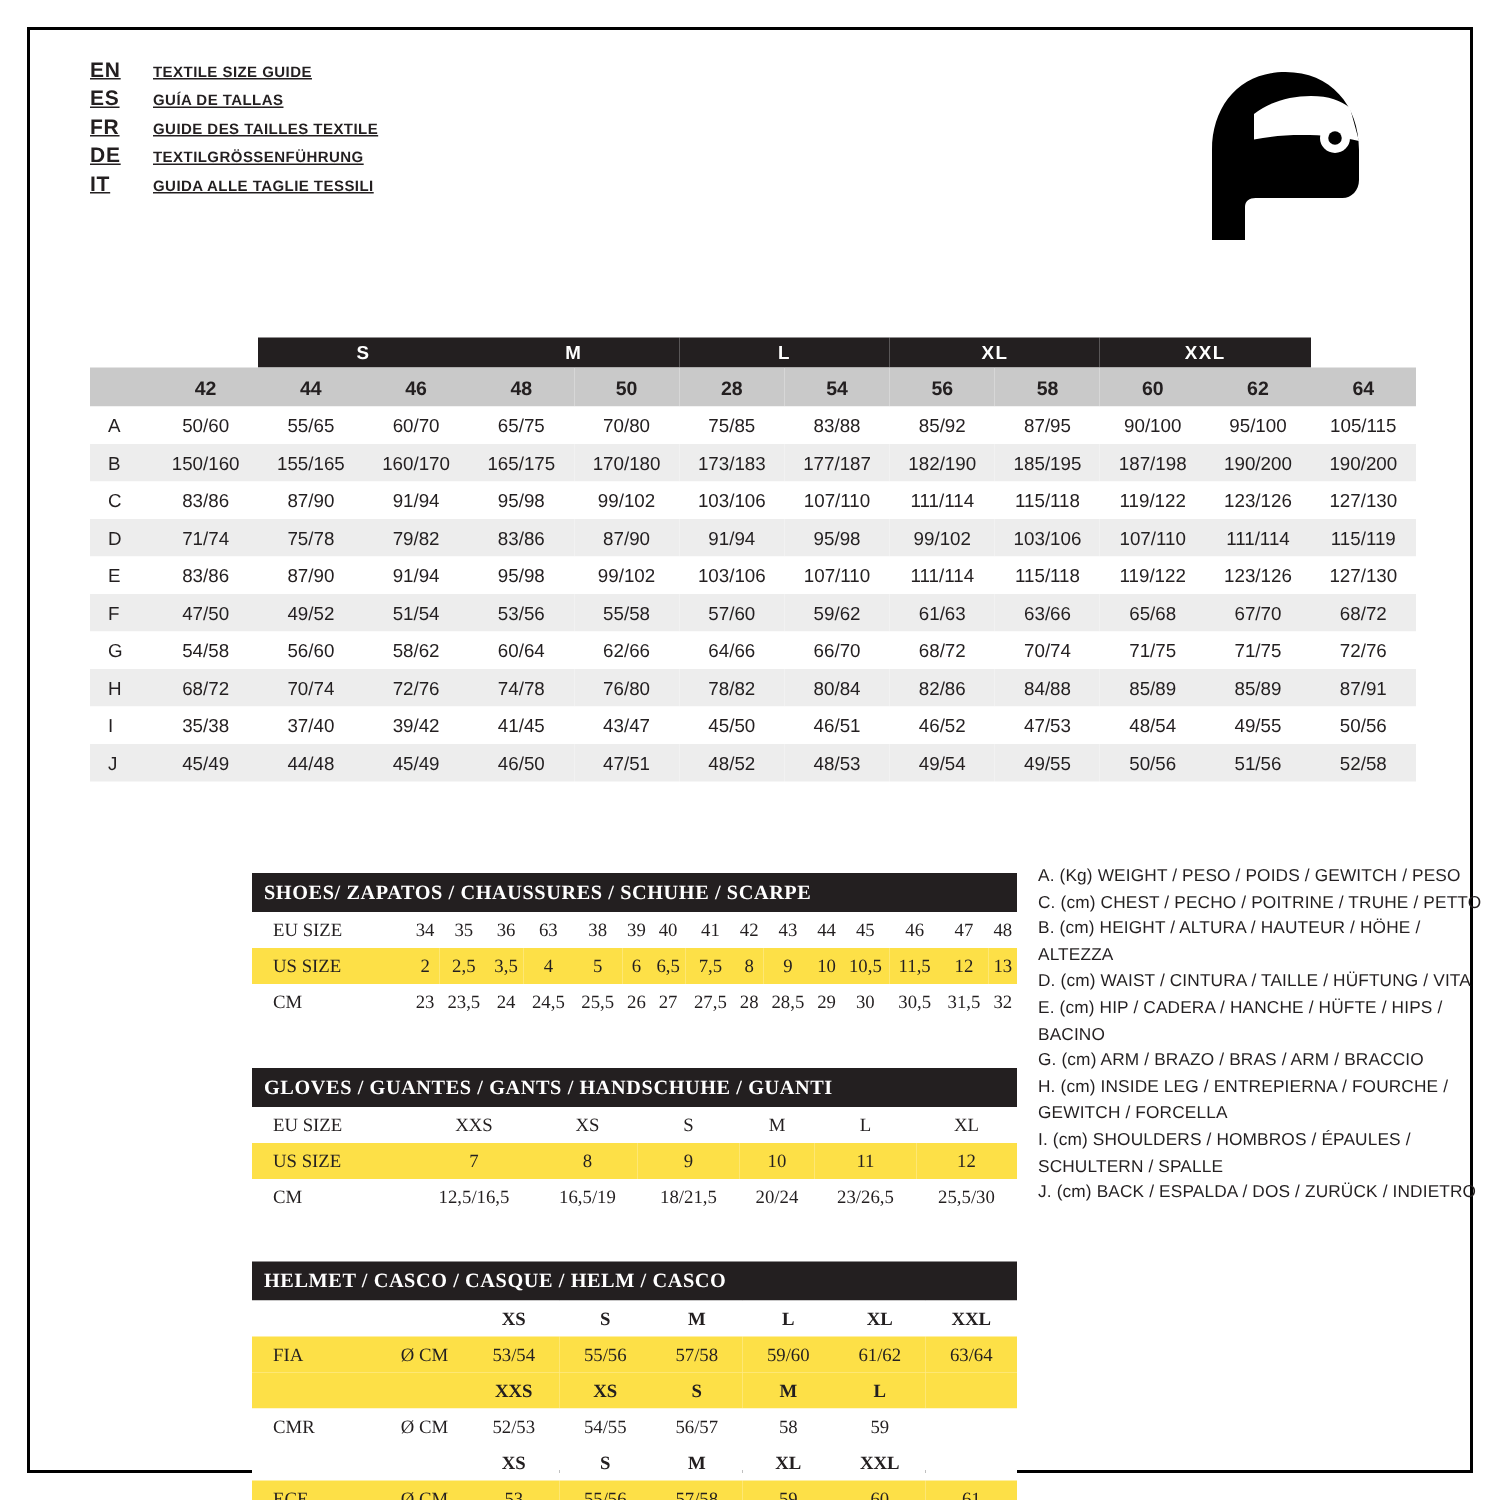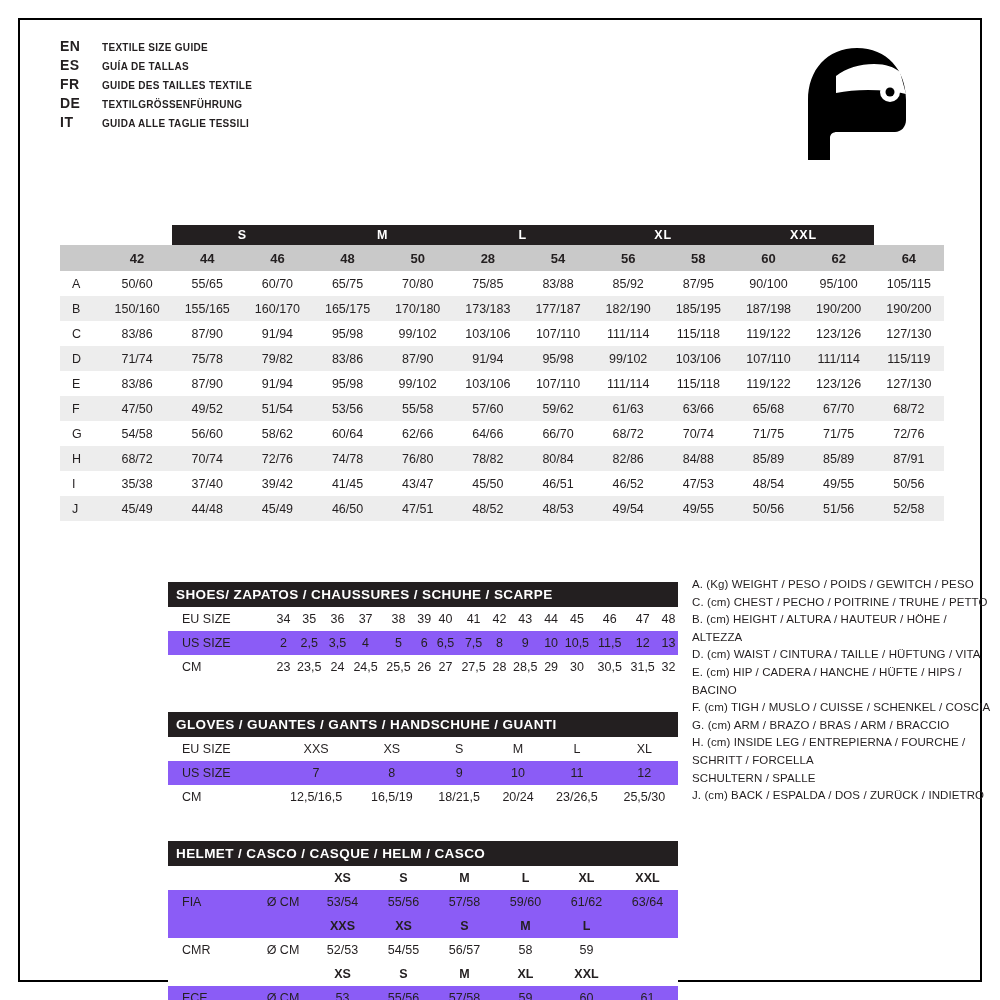--- a/index.html
+++ b/index.html
@@ -9,42 +9,42 @@
     font-family:"Liberation Sans", sans-serif;
     color:#231f20;
     position:relative;
     overflow:hidden;
   }
   .page{
     position:absolute;left:18px;top:18px;width:964px;height:964px;
     border:2px solid #000;box-sizing:border-box;background:#fff;
   }
   
-  .header{position:absolute;left:40px;top:18px;}
+  .header{position:absolute;left:40px;top:18px;text-decoration:underline;}
   .header-row{display:flex;align-items:baseline;margin-bottom:3px;}
   .lang{width:42px;font-size:14px;font-weight:bold;letter-spacing:.5px;}
   .title{font-size:10px;font-weight:bold;letter-spacing:.3px;}
   .helmet{position:absolute;right:58px;top:22px;width:130px;height:130px;}
   
   .main-table{position:absolute;left:40px;top:205px;width:884px;border-collapse:collapse;}
   .main-table td{font-size:12.5px;text-align:center;height:25px;padding:0;}
   .main-table td.lab{text-align:left;padding-left:12px;width:30px;font-weight:normal;}
   .band td{background:#fff;height:20px;}
   .band td.blk{background:#231f20;color:#fff;font-weight:bold;font-size:12.5px;letter-spacing:1px;}
   .sizerow td{background:#c9c9c9;font-weight:bold;height:26px;font-size:13px;}
   .row-a td{background:#ffffff;}
   .row-b td{background:#ededed;}
   
-  .sec{position:absolute;}
+  .sec{position:absolute;font-family:Liberation Serif, serif;}
   .sec-title{background:#231f20;color:#fff;font-weight:bold;font-size:13.5px;letter-spacing:.4px;padding:5px 0 5px 8px;}
   .sub{width:100%;border-collapse:collapse;}
   .sub td{font-size:12.5px;height:24px;padding:0;text-align:center;}
   .sub td.rl{text-align:left;padding-left:14px;font-weight:normal;width:92px;}
   .zebra0 td{background:#ffffff;}
-  .zebra1 td{background:#8b5cf6;}
+  .zebra1 td{background:#fde047;}
   
   .legend{position:absolute;left:672px;top:556px;width:300px;}
   .legend div{font-size:11.5px;line-height:17.6px;letter-spacing:.1px;}
 </style>
 </head>
 <body>
 
 <div class="page">
 
   <div class="header">
@@ -261,21 +261,21 @@
 
   <div class="sec" style="left:148px;top:562px;width:510px;">
     <div class="sec-title">SHOES/ ZAPATOS / CHAUSSURES / SCHUHE / SCARPE</div>
     <table class="sub" id="shoes-tbl">
         <tbody>
           <tr class="zebra0">
             <td class="rl" style="width: 92px;">EU SIZE</td>
             <td>34</td>
             <td>35</td>
             <td>36</td>
-            <td>37</td>
+            <td>63</td>
             <td>38</td>
             <td>39</td>
             <td>40</td>
             <td>41</td>
             <td>42</td>
             <td>43</td>
             <td>44</td>
             <td>45</td>
             <td>46</td>
             <td>47</td>
@@ -423,21 +423,21 @@
         </tbody>
       </table>
   </div>
 
   <div class="legend" id="legend">
       <div>A. (Kg) WEIGHT / PESO / POIDS / GEWITCH / PESO</div>
       <div>C. (cm) CHEST / PECHO / POITRINE / TRUHE / PETTO</div>
       <div>B. (cm) HEIGHT / ALTURA / HAUTEUR / HÖHE / ALTEZZA</div>
       <div>D. (cm) WAIST / CINTURA / TAILLE / HÜFTUNG / VITA</div>
       <div>E. (cm) HIP / CADERA / HANCHE / HÜFTE / HIPS / BACINO</div>
-      <div>F. (cm) TIGH / MUSLO / CUISSE / SCHENKEL / COSCIA</div>
       <div>G. (cm) ARM / BRAZO / BRAS / ARM / BRACCIO</div>
       <div>H. (cm) INSIDE LEG / ENTREPIERNA / FOURCHE /</div>
-      <div>SCHRITT / FORCELLA</div>
+      <div>GEWITCH / FORCELLA</div>
+      <div>I. (cm) SHOULDERS / HOMBROS / ÉPAULES /</div>
       <div>SCHULTERN / SPALLE</div>
       <div>J. (cm) BACK / ESPALDA / DOS / ZURÜCK / INDIETRO</div>
     </div>
 
 </div>
 
 </body></html>

